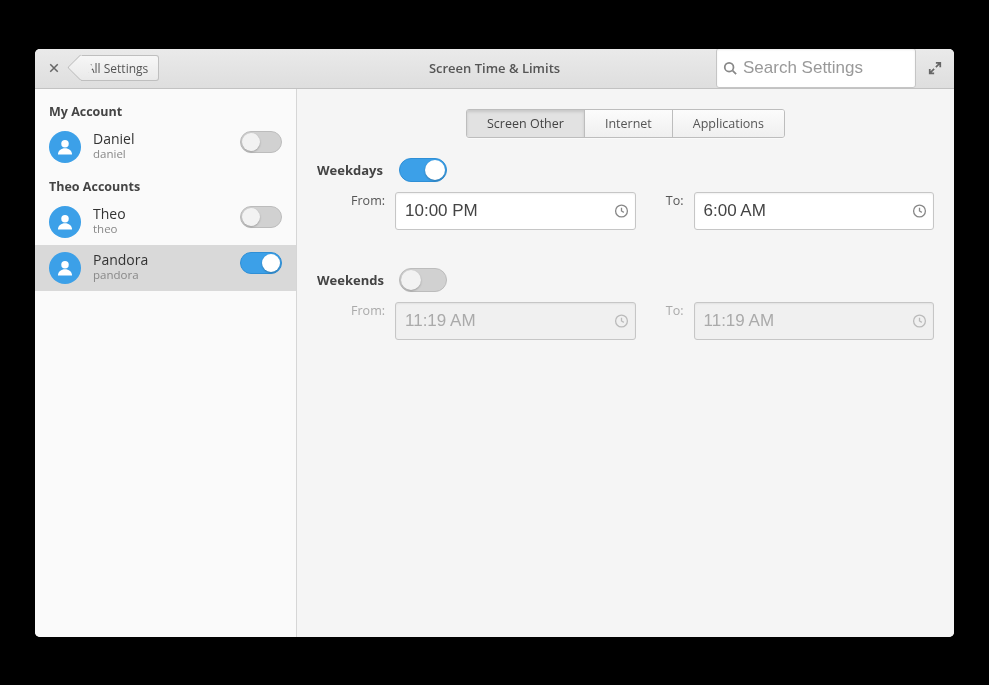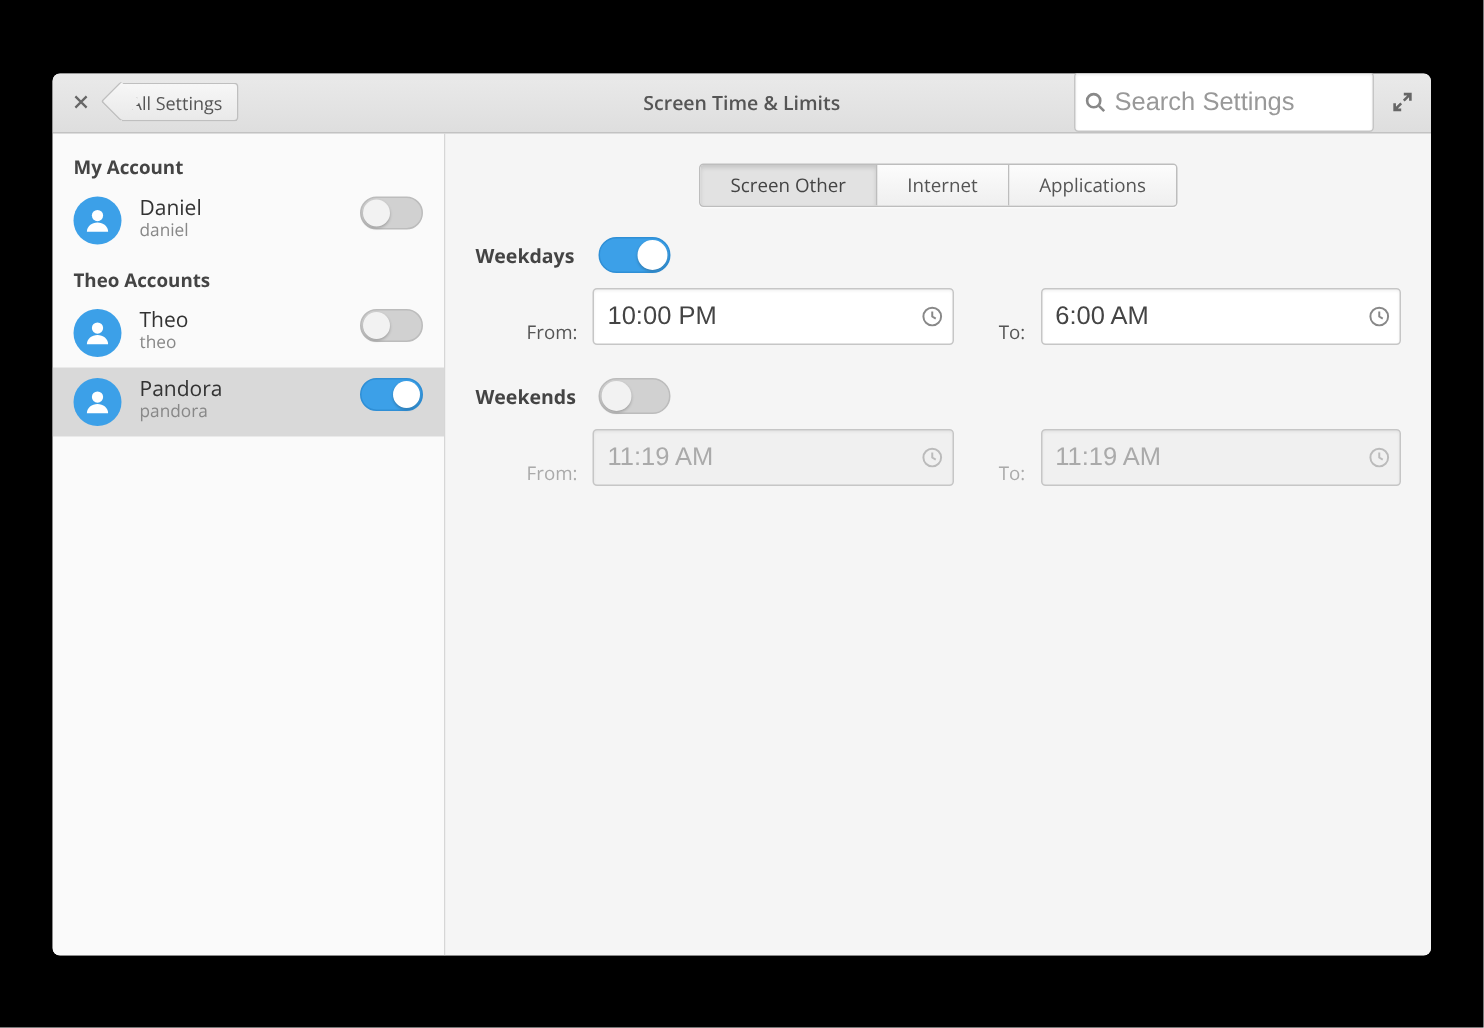--- a/index.html
+++ b/index.html
@@ -230,36 +230,36 @@
     background: #e2e2e2;
     box-shadow: inset 0 2px 3px rgba(0,0,0,0.12);
     color: #444;
   }
   .description {
     font-size: 12.5px;
     color: #666;
     line-height: 1.45;
     margin: 0 4px 18px;
   }
-  .sched-block { margin-bottom: 22px; }
+  .sched-block { margin-bottom: 38px; }
   .sched-header {
     display: flex;
     align-items: center;
     gap: 14px;
     margin-bottom: 10px;
   }
   .sched-title {
     font-weight: 700;
     font-size: 13px;
     color: #444;
     width: 68px;
   }
   .time-row {
     display: flex;
-    align-items: flex-end;
+    align-items: flex-start;
     gap: 10px;
     padding-left: 30px;
   }
   .time-label {
     font-size: 12.5px;
     color: #555;
     width: 38px;
     text-align: right;
   }
   .time-row.disabled .time-label { color: #aaa; }

